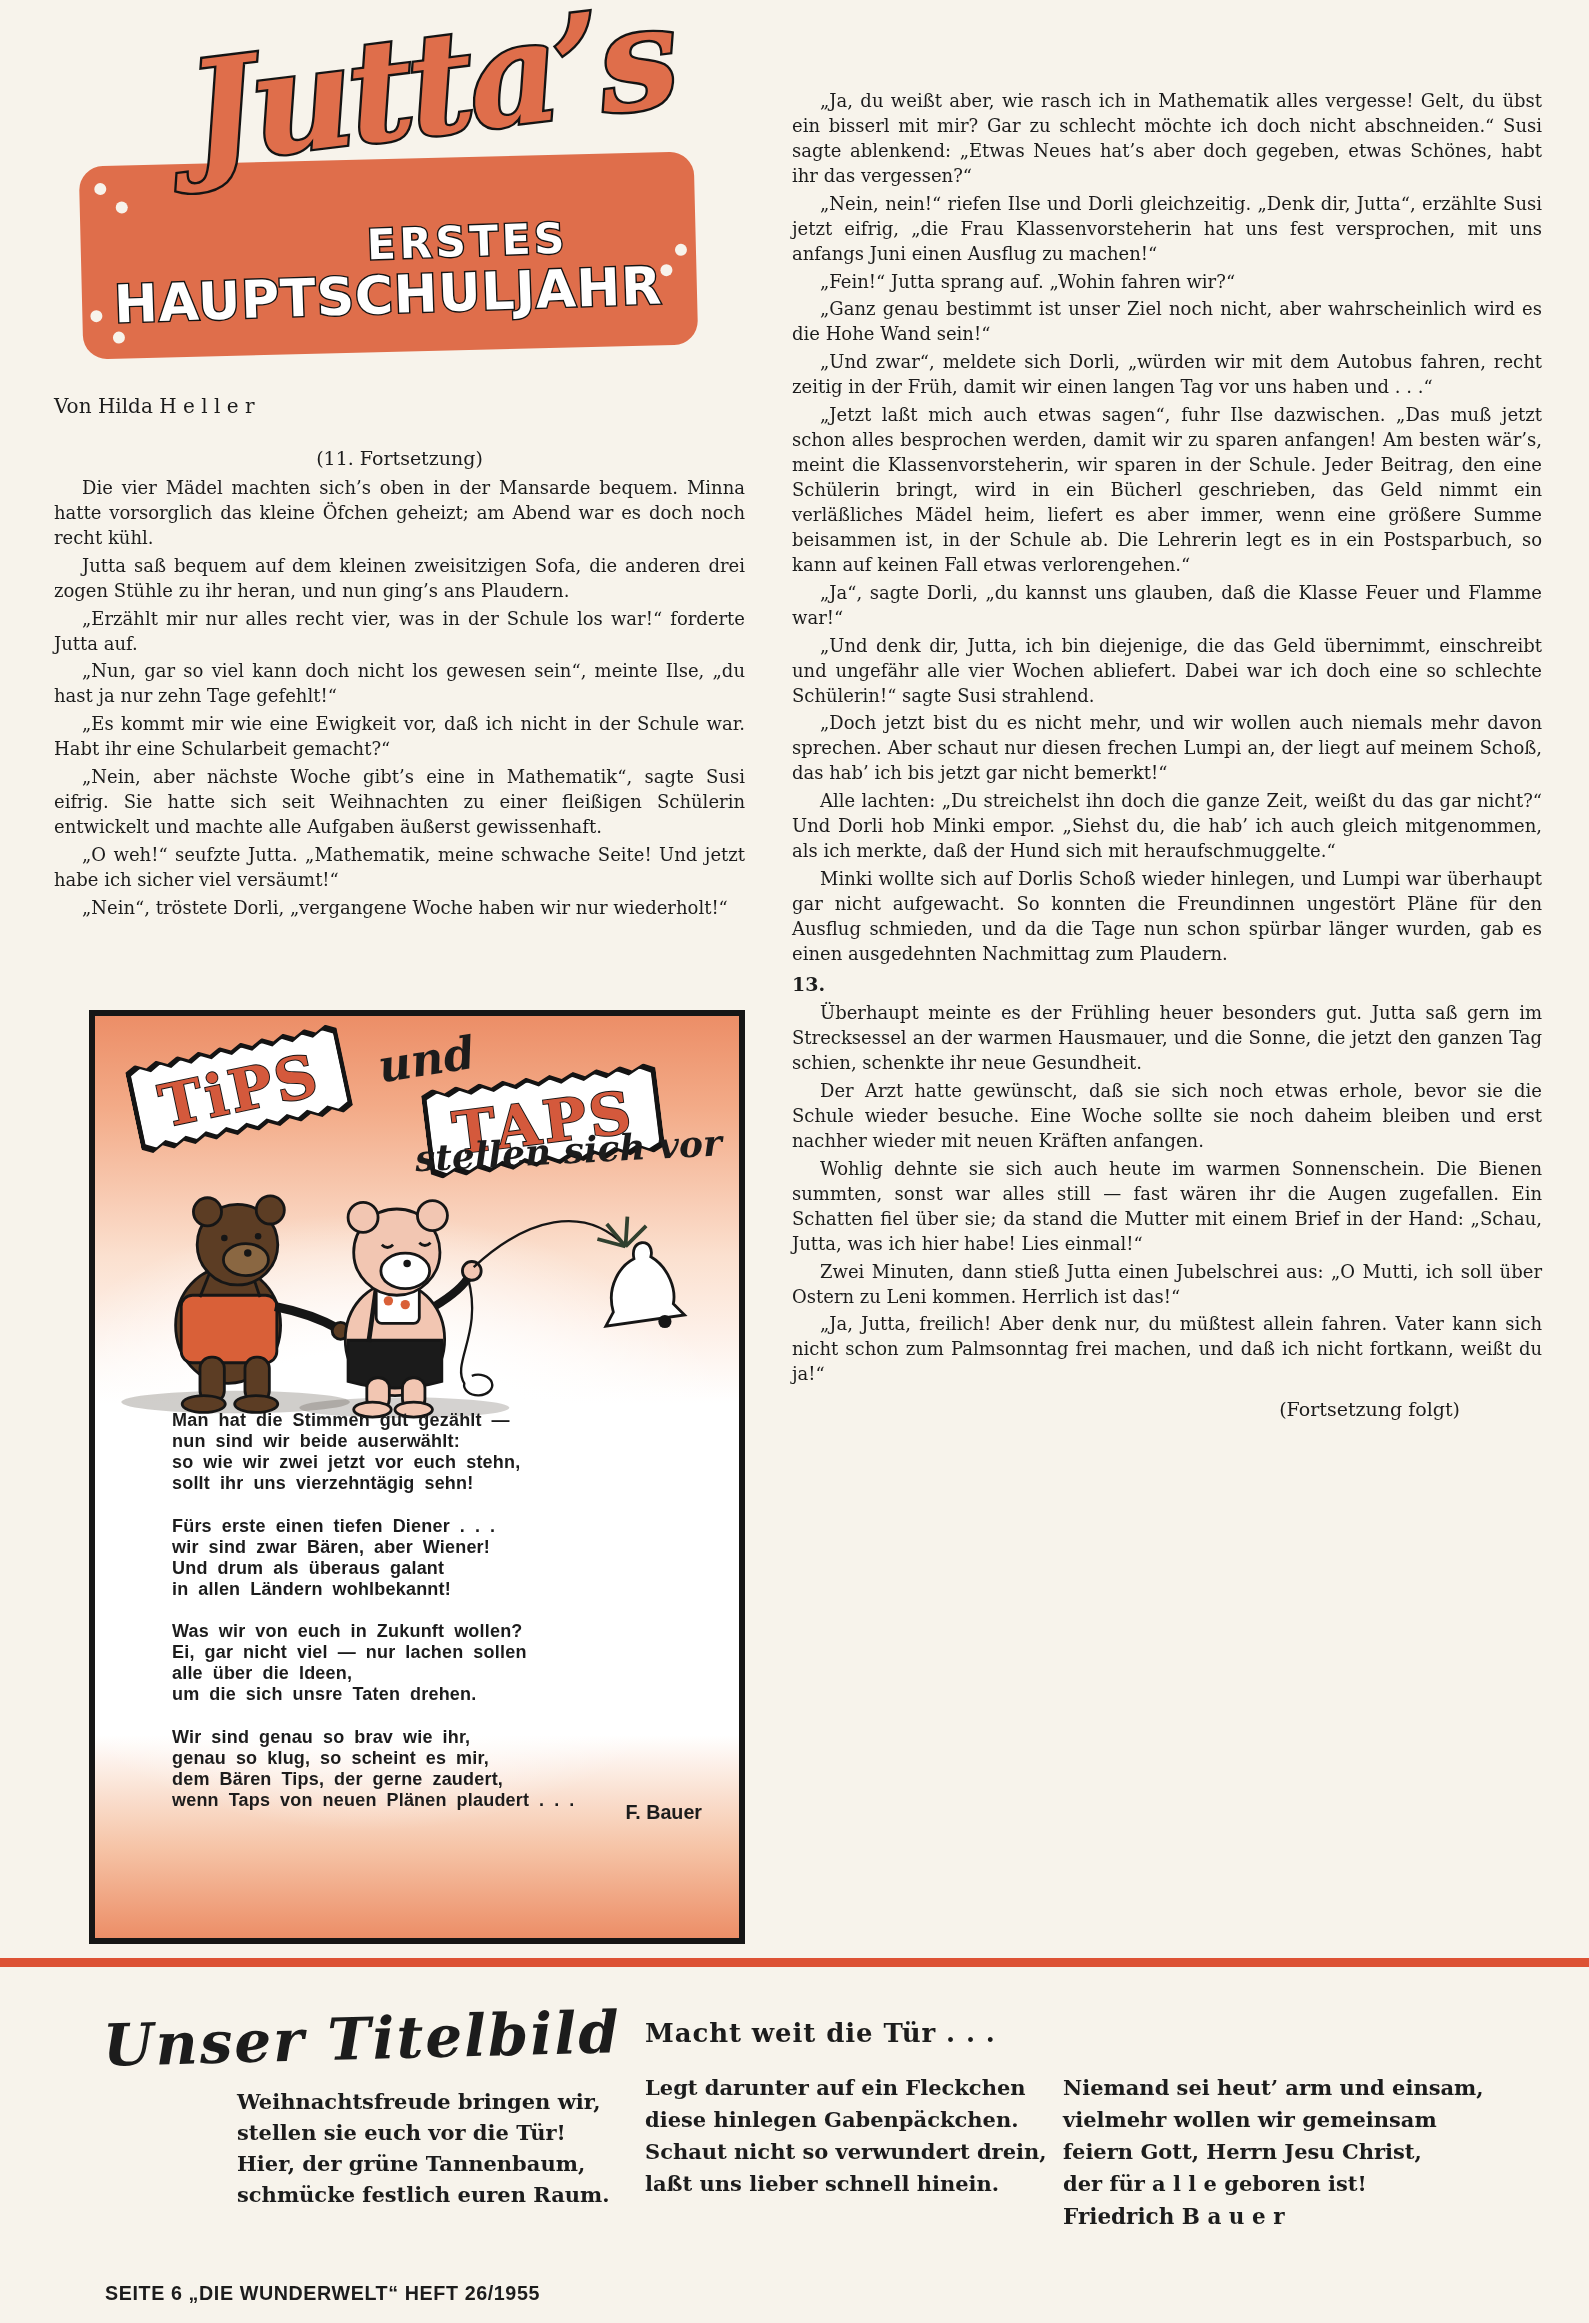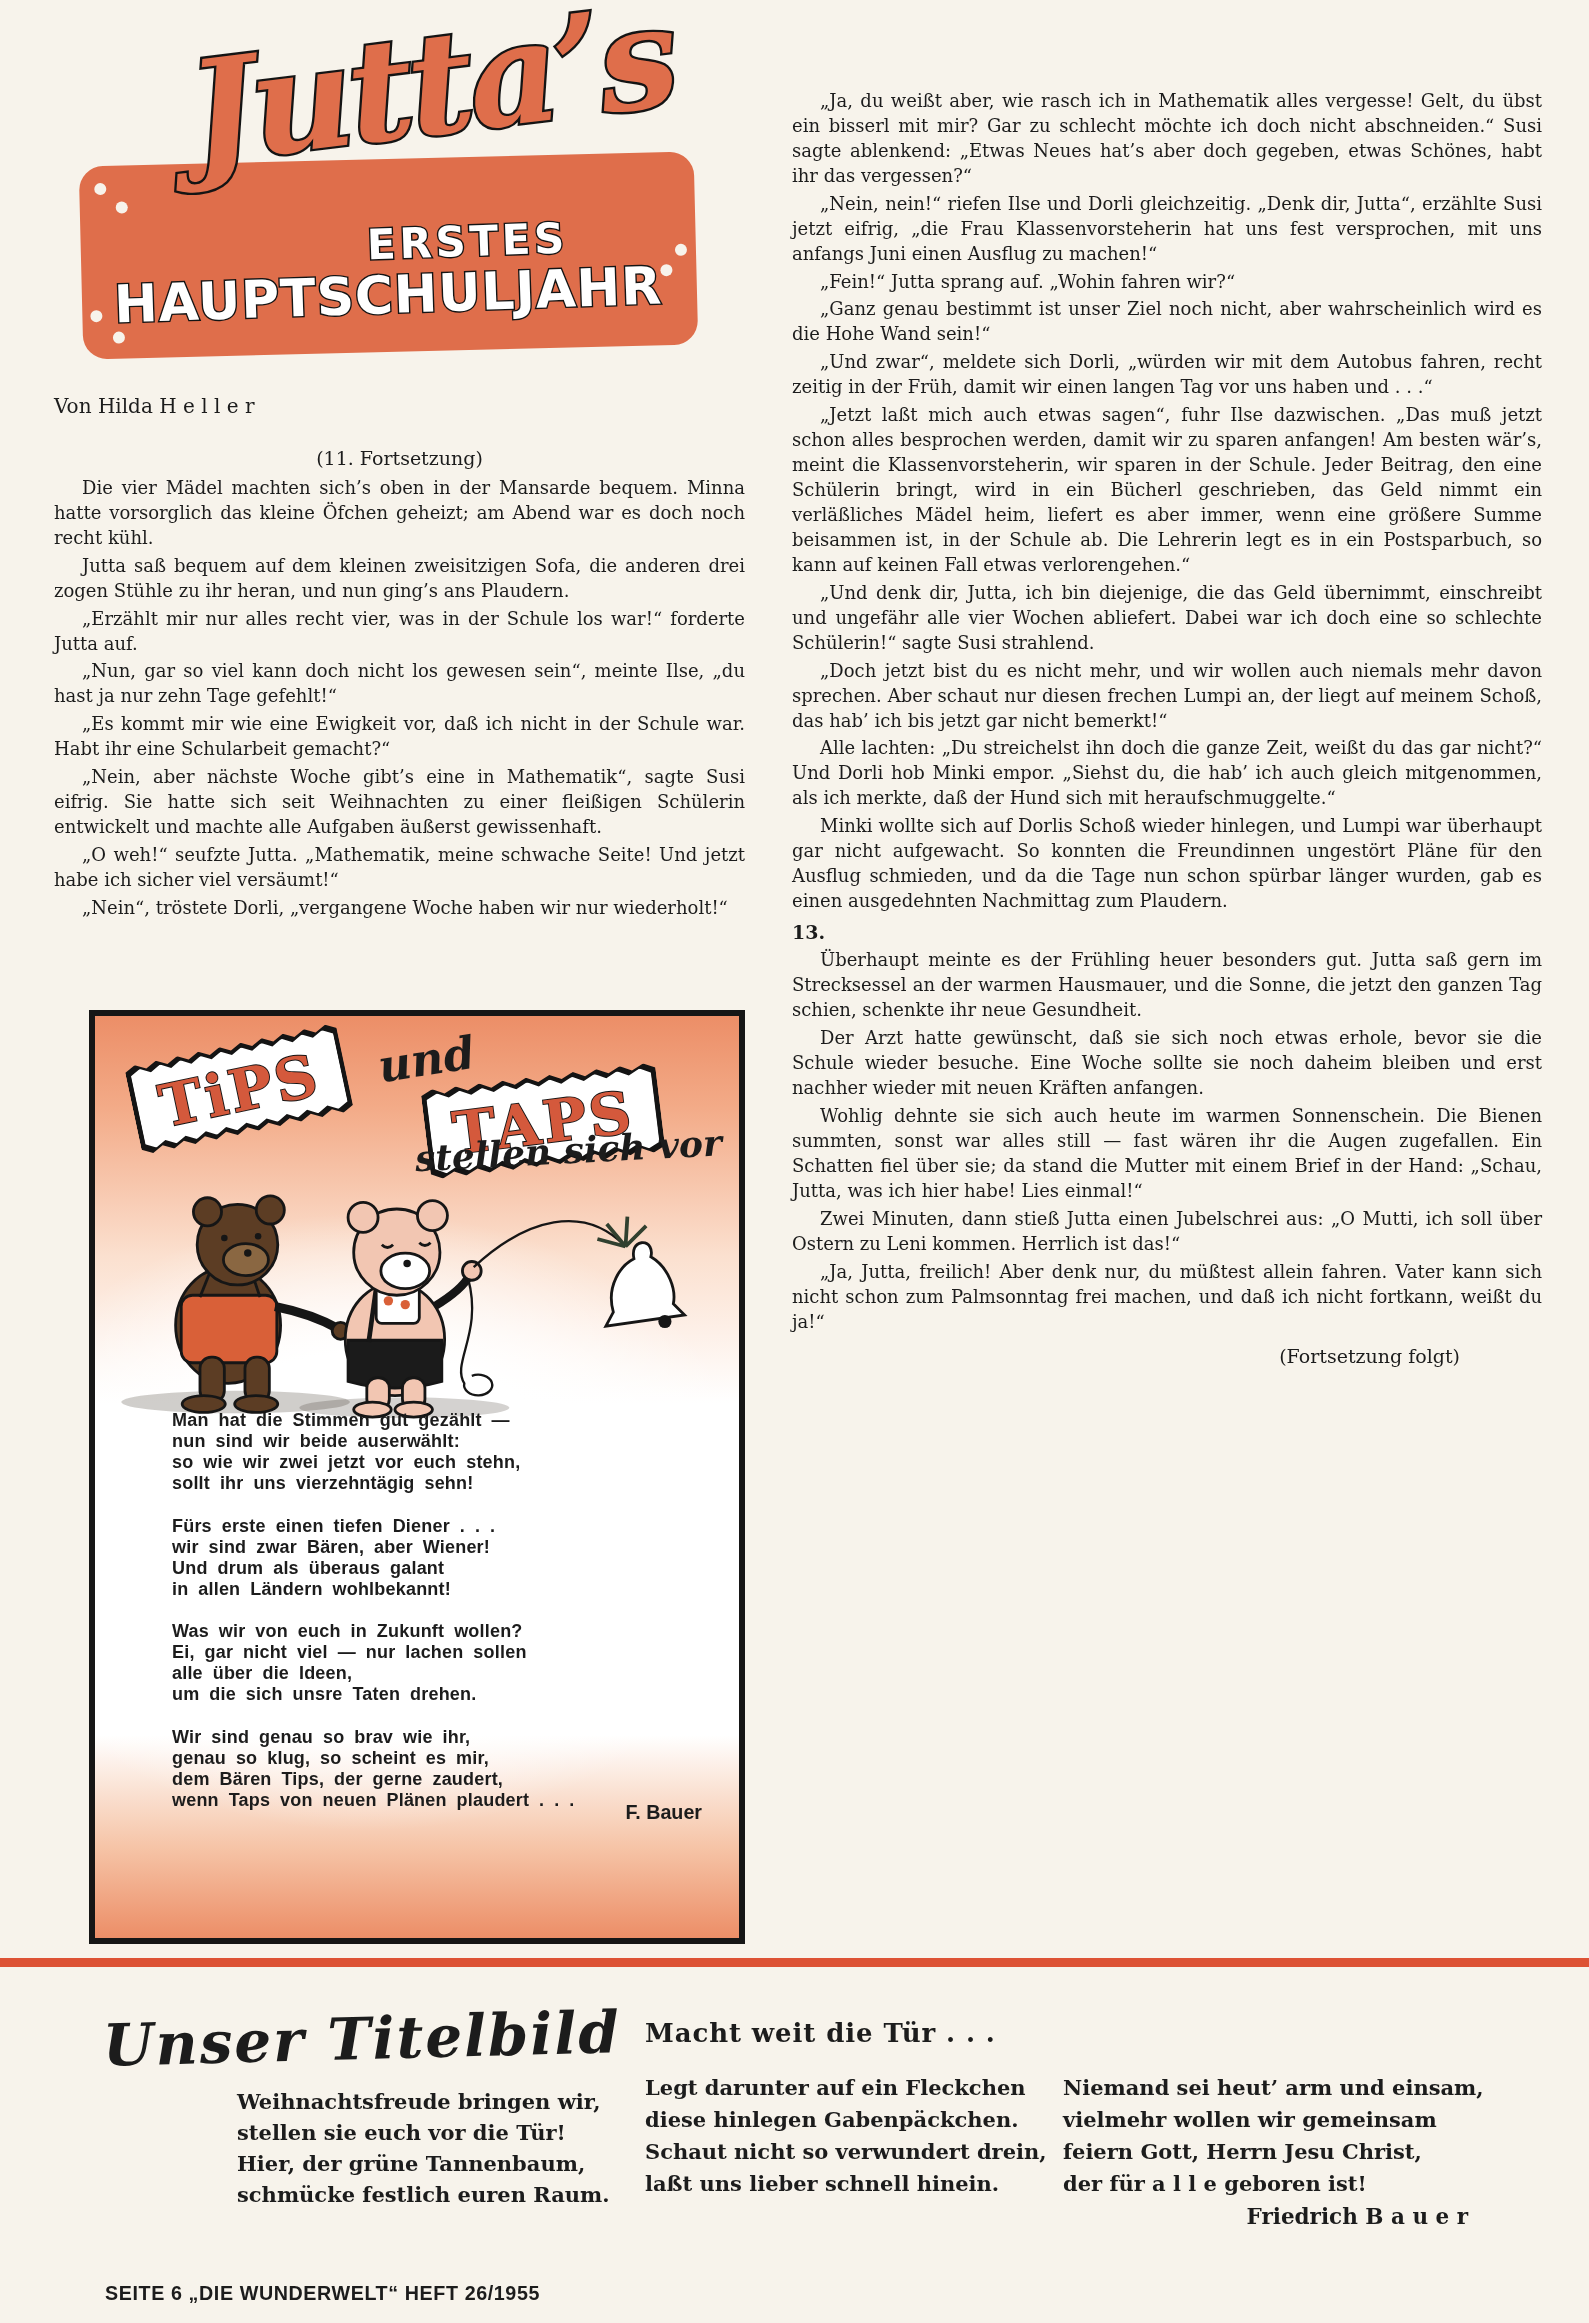--- a/index.html
+++ b/index.html
@@ -66,21 +66,21 @@
   .rule{position:absolute;left:0;top:1958px;width:1589px;height:9.4px;background:#dd5234;}
   .bottom-headline{position:absolute;left:103px;top:2005px;font-family:"DejaVu Serif",serif;
      font-weight:bold;font-style:italic;font-size:58px;letter-spacing:1.9px;transform:rotate(-1.5deg);}
   .verse{position:absolute;font-family:"DejaVu Serif",serif;font-weight:bold;font-size:21px;line-height:32px;}
   .verse div{white-space:nowrap;}
   .bl-verse{left:237px;top:2086px;line-height:31px;}
   .bm-title{position:absolute;left:645px;top:2018px;font-family:"DejaVu Serif",serif;
      font-weight:bold;font-size:26px;letter-spacing:0.9px;}
   .bm-verse{left:645px;top:2072px;}
   .br-verse{left:1063px;top:2072px;}
-  .br-sign{position:absolute;left:1063px;top:2204px;width:405px;text-align:right;
+  .br-sign{position:absolute;left:1063px;top:2204px;width:405px;text-align:left;
      font-family:"DejaVu Serif",serif;font-weight:bold;font-size:21.5px;}
 
   .footer{position:absolute;left:105px;top:2282px;font-family:"Liberation Sans",sans-serif;
      font-weight:bold;font-size:19.7px;letter-spacing:0.6px;}
 </style>
 </head>
 <body>
 
 <div class="page">
 
@@ -111,20 +111,21 @@
     </div>
 
   <div class="col col-right">
     <div>
         <p class="para">„Ja, du weißt aber, wie rasch ich in Mathematik alles vergesse! Gelt, du übst ein bisserl mit mir? Gar zu schlecht möchte ich doch nicht abschneiden.“ Susi sagte ablenkend: „Etwas Neues hat’s aber doch gegeben, etwas Schönes, habt ihr das vergessen?“</p>
         <p class="para">„Nein, nein!“ riefen Ilse und Dorli gleichzeitig. „Denk dir, Jutta“, erzählte Susi jetzt eifrig, „die Frau Klassenvorsteherin hat uns fest versprochen, mit uns anfangs Juni einen Ausflug zu machen!“</p>
         <p class="para">„Fein!“ Jutta sprang auf. „Wohin fahren wir?“</p>
         <p class="para">„Ganz genau bestimmt ist unser Ziel noch nicht, aber wahrscheinlich wird es die Hohe Wand sein!“</p>
         <p class="para">„Und zwar“, meldete sich Dorli, „würden wir mit dem Autobus fahren, recht zeitig in der Früh, damit wir einen langen Tag vor uns haben und . . .“</p>
         <p class="para">„Jetzt laßt mich auch etwas sagen“, fuhr Ilse dazwischen. „Das muß jetzt schon alles besprochen werden, damit wir zu sparen anfangen! Am besten wär’s, meint die Klassenvorsteherin, wir sparen in der Schule. Jeder Beitrag, den eine Schülerin bringt, wird in ein Bücherl geschrieben, das Geld nimmt ein verläßliches Mädel heim, liefert es aber immer, wenn eine größere Summe beisammen ist, in der Schule ab. Die Lehrerin legt es in ein Postsparbuch, so kann auf keinen Fall etwas verlorengehen.“</p>
+        <p class="para">„Ja“, sagte Dorli, „du kannst uns glauben, daß die Klasse Feuer und Flamme war!“</p>
         <p class="para">„Und denk dir, Jutta, ich bin diejenige, die das Geld übernimmt, einschreibt und ungefähr alle vier Wochen abliefert. Dabei war ich doch eine so schlechte Schülerin!“ sagte Susi strahlend.</p>
         <p class="para">„Doch jetzt bist du es nicht mehr, und wir wollen auch niemals mehr davon sprechen. Aber schaut nur diesen frechen Lumpi an, der liegt auf meinem Schoß, das hab’ ich bis jetzt gar nicht bemerkt!“</p>
         <p class="para">Alle lachten: „Du streichelst ihn doch die ganze Zeit, weißt du das gar nicht?“ Und Dorli hob Minki empor. „Siehst du, die hab’ ich auch gleich mitgenommen, als ich merkte, daß der Hund sich mit heraufschmuggelte.“</p>
         <p class="para">Minki wollte sich auf Dorlis Schoß wieder hinlegen, und Lumpi war überhaupt gar nicht aufgewacht. So konnten die Freundinnen ungestört Pläne für den Ausflug schmieden, und da die Tage nun schon spürbar länger wurden, gab es einen ausgedehnten Nachmittag zum Plaudern.</p>
       </div>
     <p class="section-no">13.</p>
     <div>
         <p class="para">Überhaupt meinte es der Frühling heuer besonders gut. Jutta saß gern im Strecksessel an der warmen Hausmauer, und die Sonne, die jetzt den ganzen Tag schien, schenkte ihr neue Gesundheit.</p>
         <p class="para">Der Arzt hatte gewünscht, daß sie sich noch etwas erhole, bevor sie die Schule wieder besuche. Eine Woche sollte sie noch daheim bleiben und erst nachher wieder mit neuen Kräften anfangen.</p>
         <p class="para">Wohlig dehnte sie sich auch heute im warmen Sonnenschein. Die Bienen summten, sonst war alles still — fast wären ihr die Augen zugefallen. Ein Schatten fiel über sie; da stand die Mutter mit einem Brief in der Hand: „Schau, Jutta, was ich hier habe! Lies einmal!“</p>

